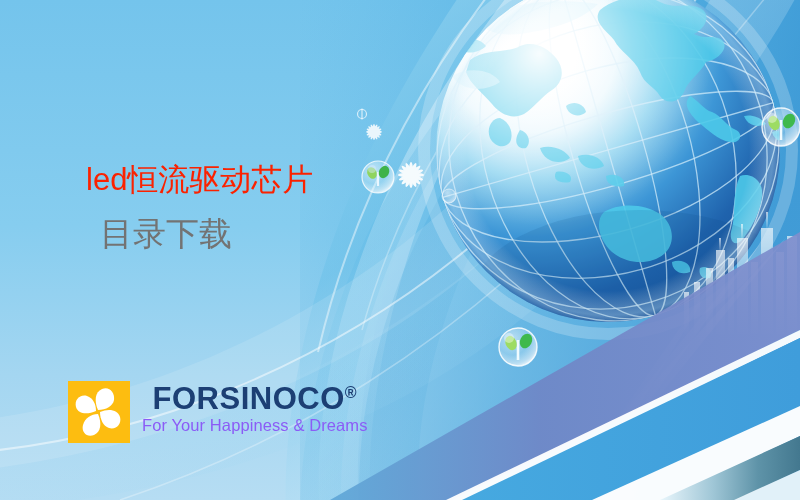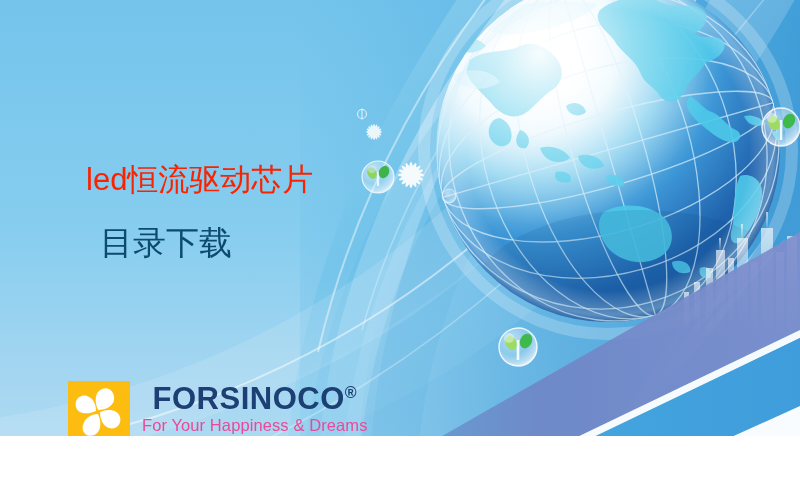--- a/index.html
+++ b/index.html
@@ -3,21 +3,21 @@
 <meta charset="utf-8">
 <style>
   html, body {
     margin: 0;
     padding: 0;
     background: #ffffff;
   }
   #stage {
     position: relative;
     width: 800px;
-    height: 436px;
+    height: 500px;
     overflow: hidden;
     font-family: "Liberation Sans", sans-serif;
   }
   #bg-svg {
     position: absolute;
     top: 0; left: 0;
     width: 800px;
     height: 500px;
     display: block;
   }
@@ -34,23 +34,23 @@
     font-size: 31px;
     line-height: 40px;
     color: #fb2200;
     white-space: nowrap;
     letter-spacing: 0px;
   }
   .headline-line2 {
     font-family: "Liberation Serif", serif;
     font-size: 33px;
     line-height: 42px;
-    color: #0c4a6e;
+    color: #737373;
     white-space: nowrap;
-    margin-top: 22px;
+    margin-top: 13px;
     padding-left: 14px;
   }
   
   .logo-block {
     position: absolute;
     left: 68px;
     top: 381px;
     z-index: 30;
     display: flex;
     align-items: flex-start;
@@ -79,21 +79,21 @@
   }
   .logo-name .reg {
     font-size: 16px;
     vertical-align: super;
     line-height: 1;
   }
   .logo-tagline {
     font-family: "Liberation Sans", sans-serif;
     font-size: 16.5px;
     line-height: 19px;
-    color: #ec4899;
+    color: #8b5cf6;
     white-space: nowrap;
     margin-top: 1px;
     letter-spacing: 0.1px;
   }
 </style>
 </head>
 <body>
 
 <div id="stage">
 

